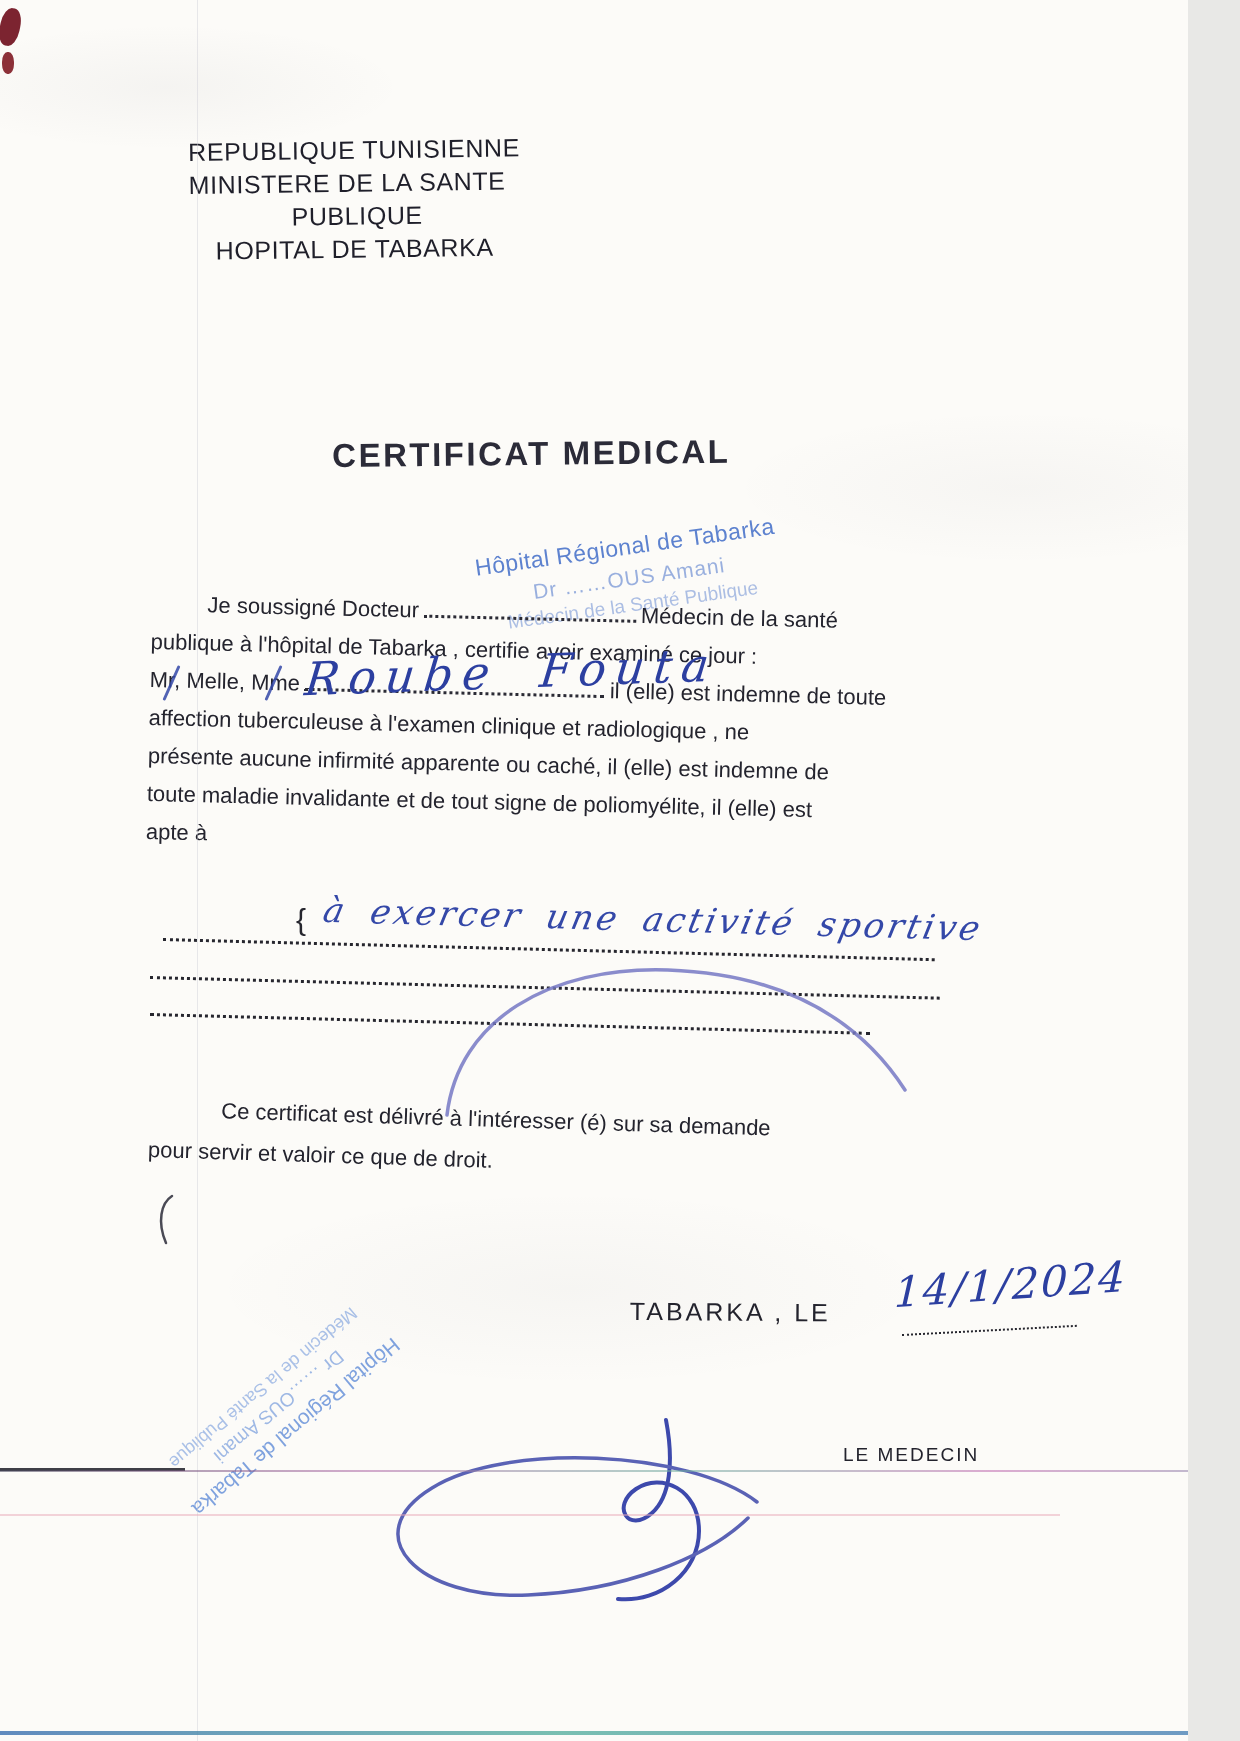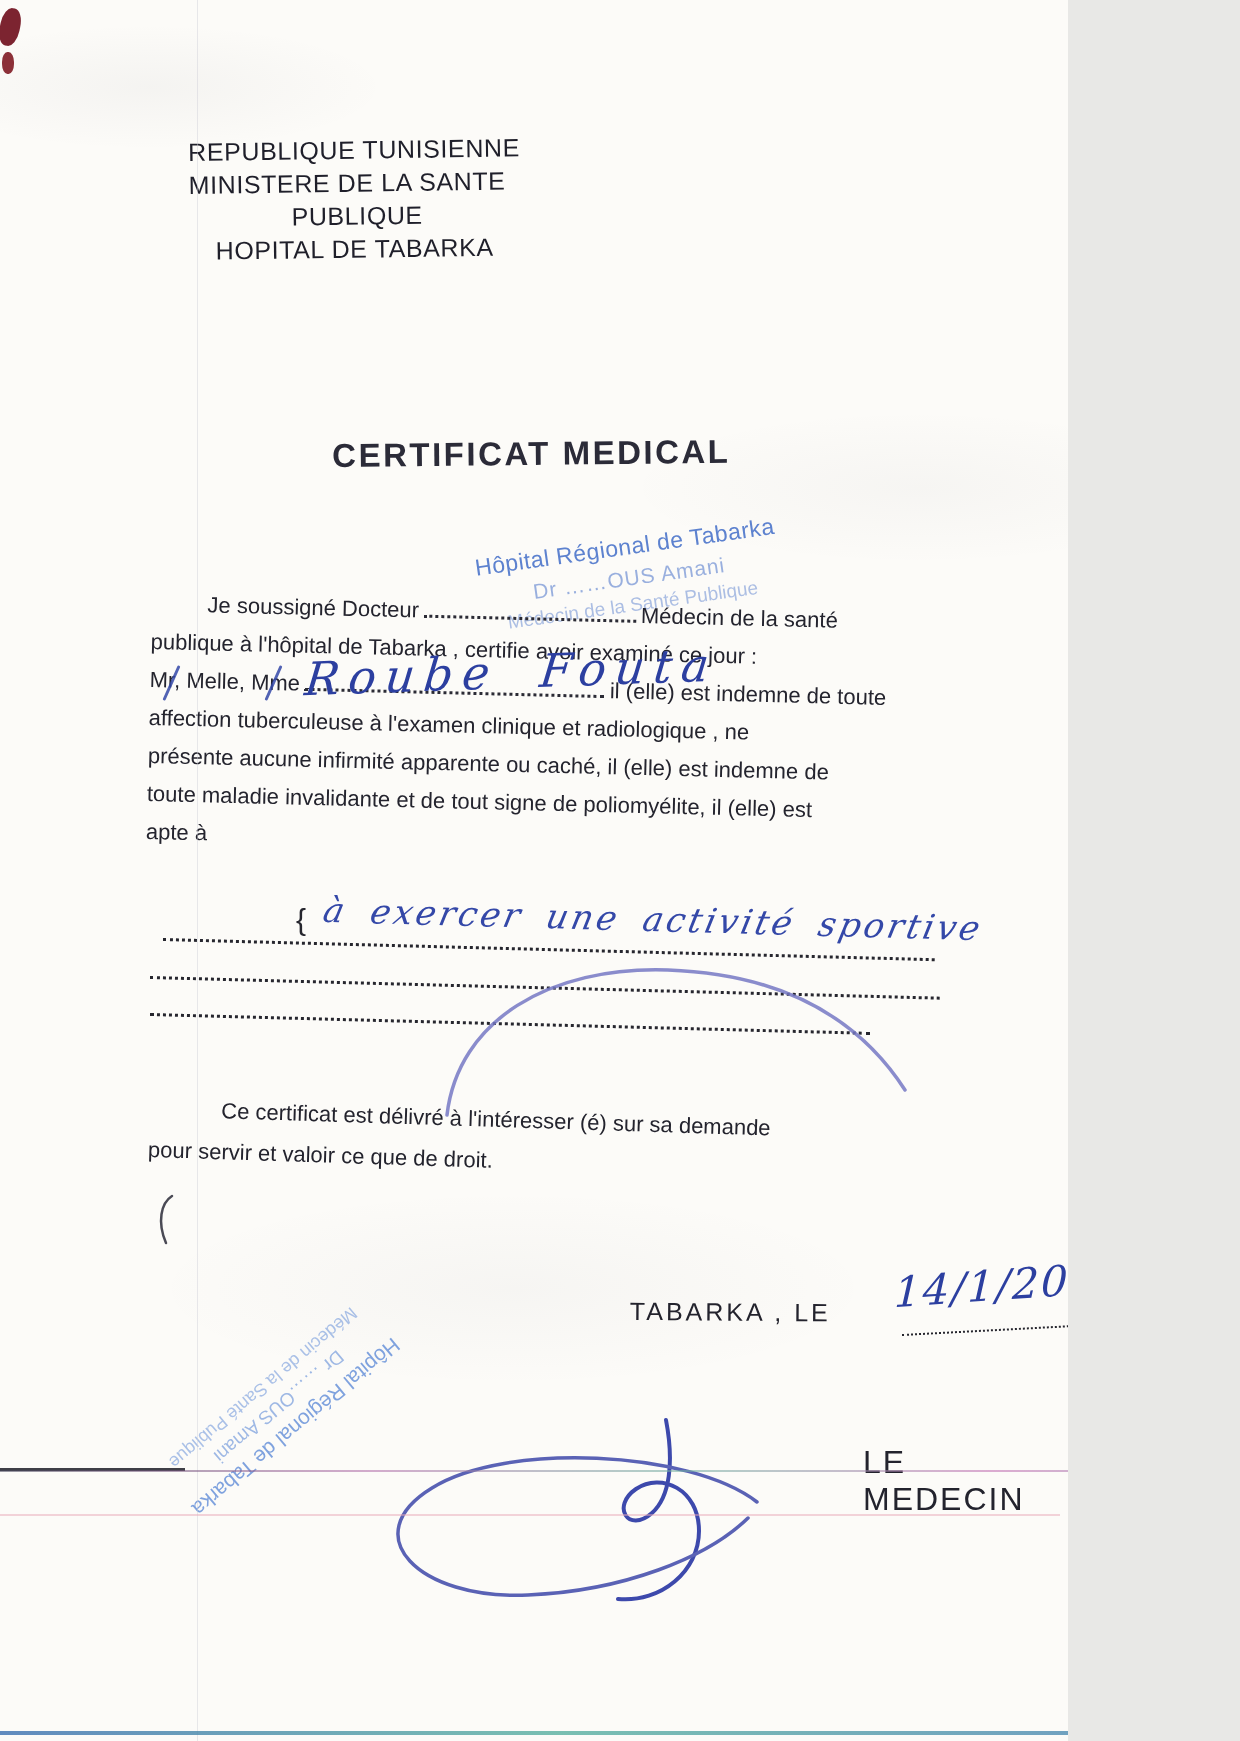--- a/index.html
+++ b/index.html
@@ -1,17 +1,17 @@
 <!DOCTYPE html>
 <html><head>
 <meta charset="utf-8">
 <style>
   html,body{margin:0;padding:0;background:#e8e8e6;}
   .page{
-    position:relative;width:1068px;height:1741px;overflow:hidden;
+    position:relative;width:1188px;height:1741px;overflow:hidden;
     background-color:#fcfbf8;
     background-image:
       radial-gradient(ellipse 340px 90px at 14% 5%, rgba(60,60,70,.04), transparent 70%),
       radial-gradient(ellipse 420px 110px at 86% 28%, rgba(60,60,70,.03), transparent 70%),
       radial-gradient(ellipse 520px 140px at 48% 74%, rgba(60,60,70,.03), transparent 70%);
     font-family:"Liberation Sans", sans-serif;color:#23232d;
   }
   .abs{position:absolute;}
   .rot{transform-origin:left top;}
   
@@ -53,21 +53,21 @@
   .ruleA{left:163px;top:938px;width:772px;transform:rotate(1.5deg);}
   .ruleB{left:150px;top:976px;width:790px;transform:rotate(1.5deg);}
   .ruleC{left:150px;top:1013px;width:720px;transform:rotate(1.5deg);}
   .ruleD{left:902px;top:1334px;width:175px;transform:rotate(-3deg);border-top-width:2px;}
   
   .closing{left:150px;top:1088px;width:790px;font-size:22px;line-height:41px;
     transform:rotate(1.8deg);}
   .closing .ind{text-indent:72px;}
   
   .citydate{left:630px;top:1297px;font-size:25px;letter-spacing:3px;transform:rotate(.4deg);}
-  .medecin{left:843px;top:1444px;font-size:32px;letter-spacing:2px;margin-left:20px;}
+  .medecin{left:843px;top:1444px;font-size:19px;letter-spacing:2px;}
   
   .strike{width:3px;height:38px;background:#3448a8;opacity:.85;border-radius:2px;}
   .strike1{left:170px;top:664px;transform:rotate(24deg);}
   .strike2{left:272px;top:664px;transform:rotate(24deg);}
   
   .vfold{left:197px;top:0;width:1px;height:1741px;background:#cfcfd8;opacity:.45;}
   .scan1a{left:0;top:1468px;width:185px;height:3px;background:#2a2a33;opacity:.9;}
   .scan1b{left:0;top:1470px;width:1240px;height:2px;opacity:.55;
     background:linear-gradient(90deg,#44445a,#b06aa8 30%,#6fae9f 55%,#c06ab0 80%,#8888aa);}
   .scan2{left:0;top:1514px;width:1060px;height:2px;background:#e7a9b8;opacity:.5;}

